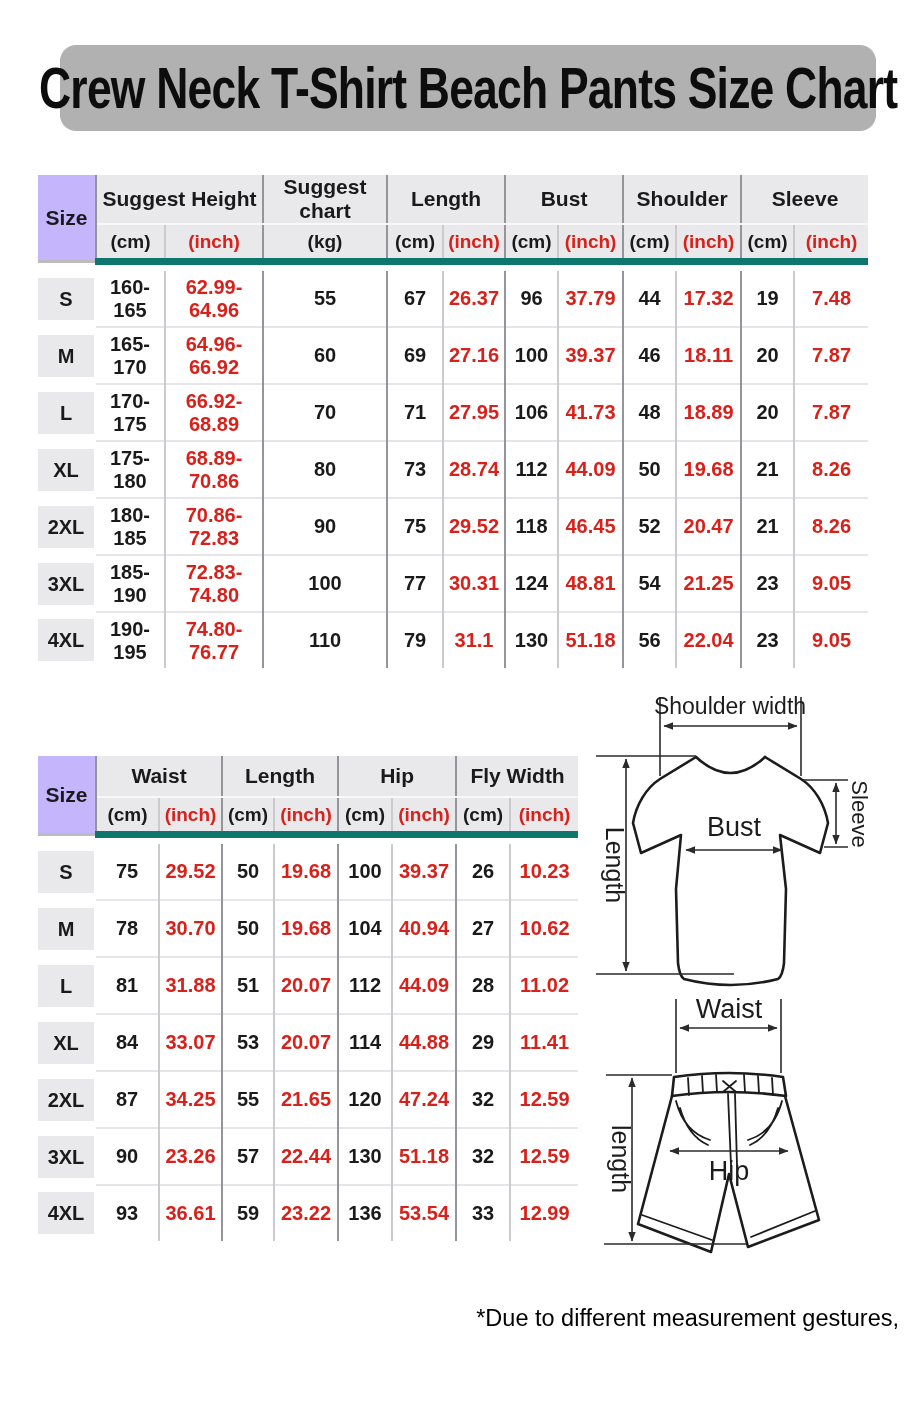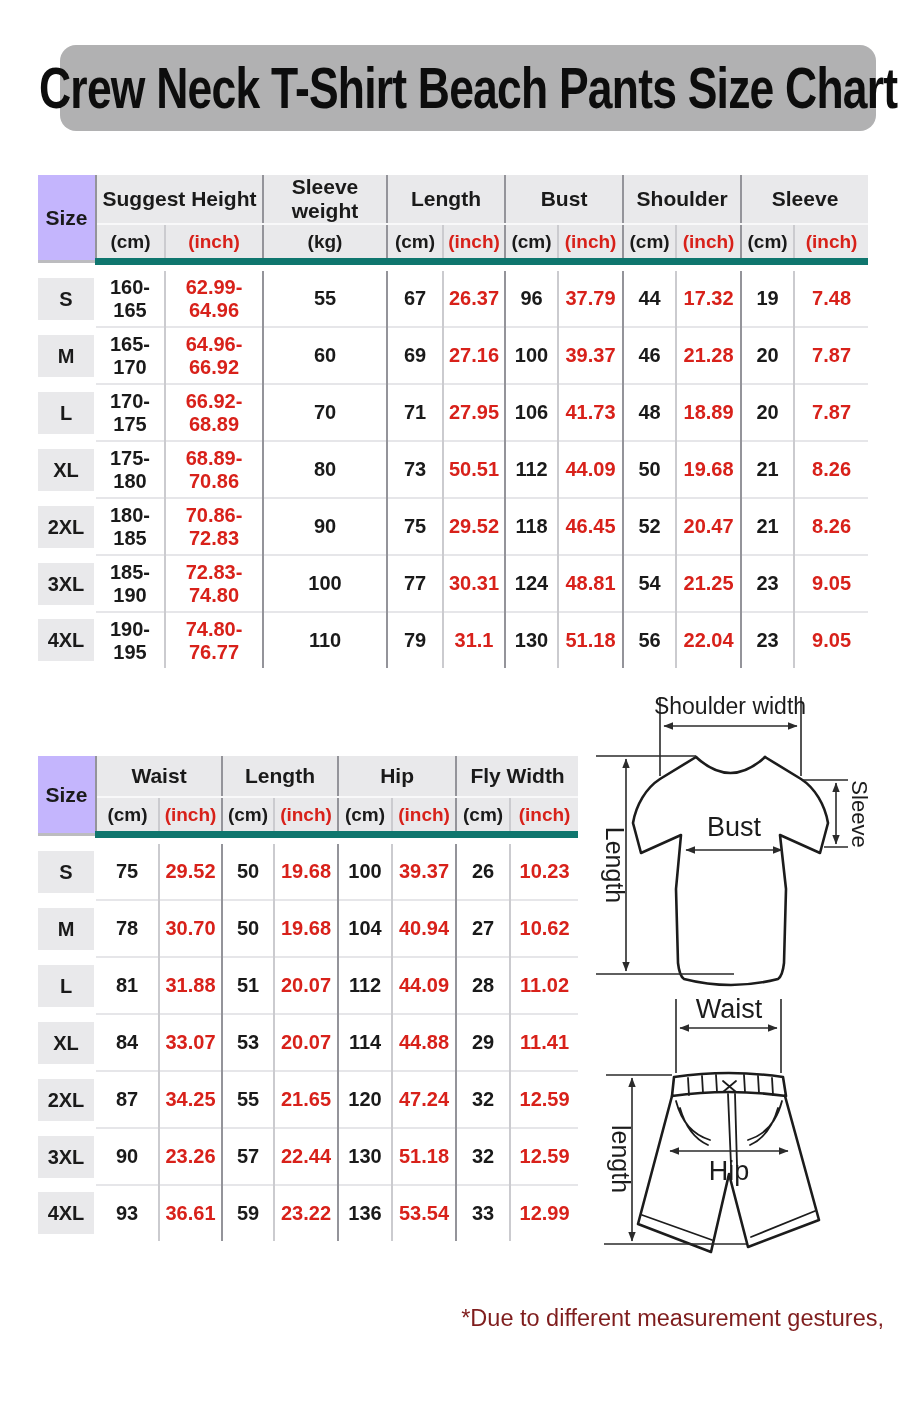--- a/index.html
+++ b/index.html
@@ -30,22 +30,22 @@
   .lower{display:flex;margin:16px 0 0 38px;align-items:flex-start;}
   .pants{width:540px;margin-top:72px;}
   .diagrams{width:311px;margin-left:18px;}
   .diagrams svg{display:block;}
   .garm{stroke:#1c1c1c;stroke-width:2.6;fill:none;stroke-linejoin:round;stroke-linecap:round;}
   .garm-thin{stroke:#1c1c1c;stroke-width:1.8;fill:none;stroke-linejoin:round;stroke-linecap:round;}
   .ann{stroke:#2b2b2b;stroke-width:1.6;fill:none;}
   .diagrams text{fill:#1c1c1c;}
   .diagrams marker path{fill:#2b2b2b;}
   
-  .disclaimer{margin-top:24px;padding-right:23px;text-align:right;
-              font-size:23.5px;color:#7f1d1d;line-height:37px;}
+  .disclaimer{margin-top:24px;padding-right:8px;text-align:right;
+              font-size:23.5px;color:#000000;line-height:37px;}
 </style>
 </head>
 <body>
 
 <div class="page">
 
   <div class="title-bar">
     <span class="title-text">Crew Neck T-Shirt Beach Pants Size Chart</span>
   </div>
 
@@ -61,21 +61,21 @@
         <col style="width:65px">
       <col style="width:53px">
         <col style="width:65px">
         <col style="width:53px">
         <col style="width:74px">
     </colgroup>
     <thead>
       <tr class="grp">
         <th class="size-h" rowspan="2">Size</th>
         <th colspan="2" class="bd-l">Suggest Height</th>
-        <th class="bd-l">Sleeve weight</th>
+        <th class="bd-l">Suggest chart</th>
         <th colspan="2" class="bd-l">Length</th>
         <th colspan="2" class="bd-l">Bust</th>
         <th colspan="2" class="bd-l">Shoulder</th>
         <th colspan="2" class="bd-l">Sleeve</th>
       </tr>
       <tr class="unit">
         <th class="bd-l">(cm)</th>
         <th class="sub-l red">(inch)</th>
         <th class="bd-l">(kg)</th>
         <th class="bd-l">(cm)</th>
@@ -113,21 +113,21 @@
             <div class="chip">M</div>
           </td>
         <td>165-170</td>
         <td class="sub-l red">64.96-66.92</td>
         <td class="bd-l">60</td>
         <td class="bd-l">69</td>
         <td class="sub-l red">27.16</td>
         <td class="bd-l">100</td>
         <td class="sub-l red">39.37</td>
         <td class="bd-l">46</td>
-        <td class="sub-l red">21.28</td>
+        <td class="sub-l red">18.11</td>
         <td class="bd-l">20</td>
         <td class="sub-l red">7.87</td>
       </tr>
       <tr class="r">
         <td class="size">
             <div class="chip">L</div>
           </td>
         <td>170-175</td>
         <td class="sub-l red">66.92-68.89</td>
         <td class="bd-l">70</td>
@@ -141,21 +141,21 @@
         <td class="sub-l red">7.87</td>
       </tr>
       <tr class="r">
         <td class="size">
             <div class="chip">XL</div>
           </td>
         <td>175-180</td>
         <td class="sub-l red">68.89-70.86</td>
         <td class="bd-l">80</td>
         <td class="bd-l">73</td>
-        <td class="sub-l red">50.51</td>
+        <td class="sub-l red">28.74</td>
         <td class="bd-l">112</td>
         <td class="sub-l red">44.09</td>
         <td class="bd-l">50</td>
         <td class="sub-l red">19.68</td>
         <td class="bd-l">21</td>
         <td class="sub-l red">8.26</td>
       </tr>
       <tr class="r">
         <td class="size">
             <div class="chip">2XL</div>

